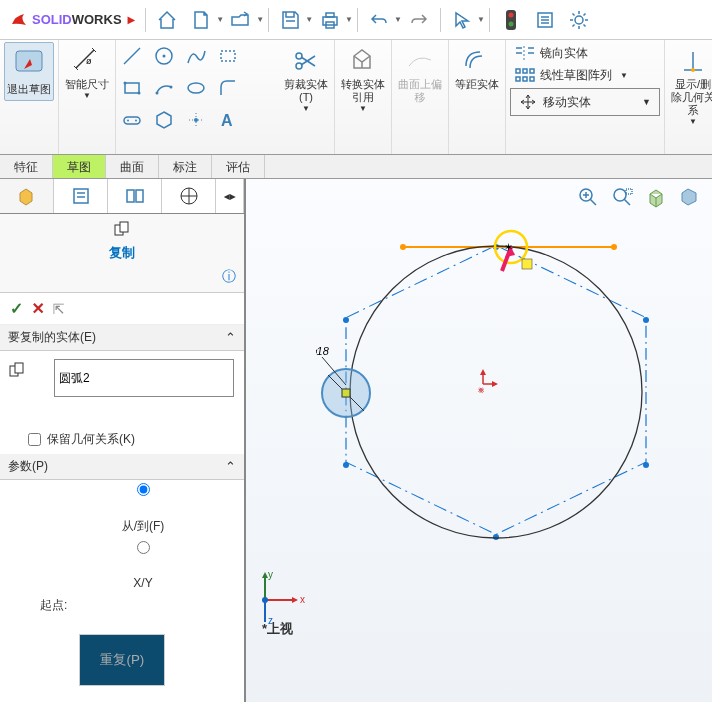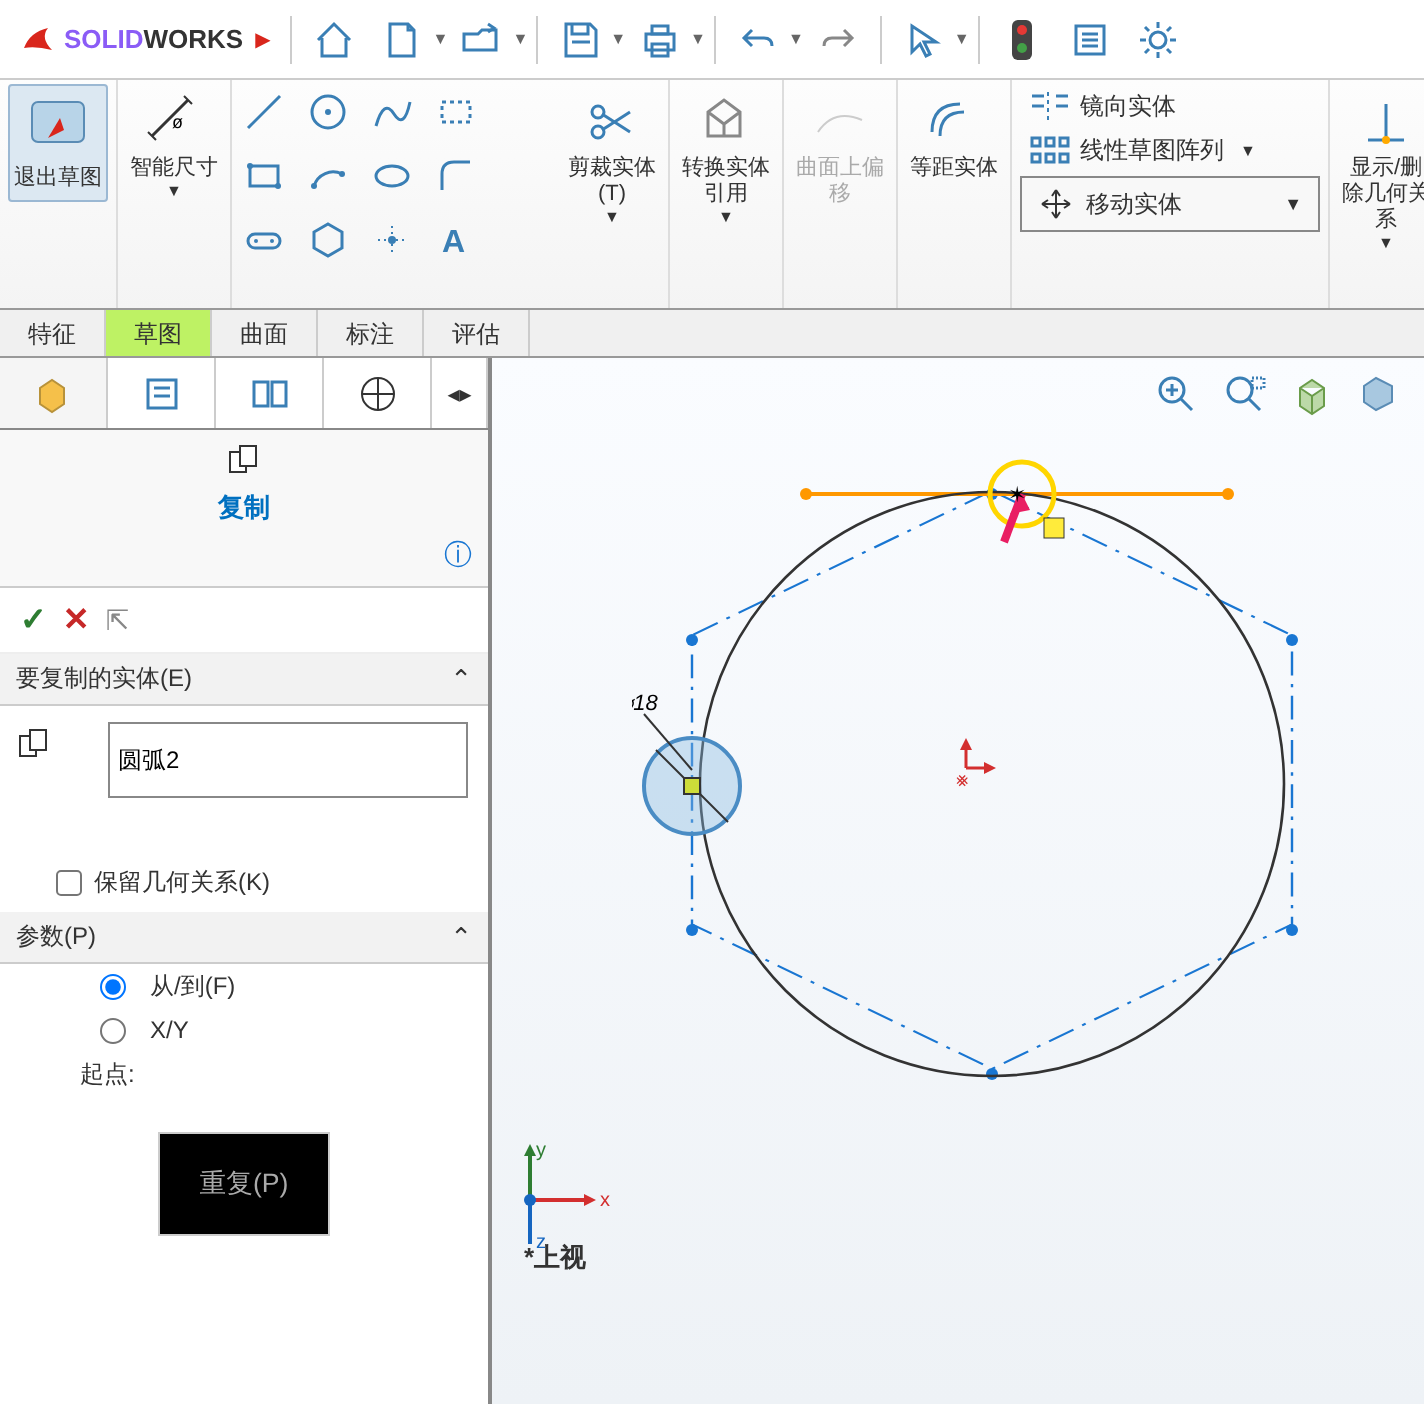--- a/index.html
+++ b/index.html
@@ -40,24 +40,24 @@
   .lp-tab { flex:1; display:flex; align-items:center; justify-content:center; border-right:1px solid #ccc; cursor:pointer;}
   .lp-tab.active { background:#f5f5f5; }
   .lp-title { display:flex; align-items:center; gap:6px; padding:6px 8px; border-bottom:1px solid #ccc; background:#f8f8f8;flex-direction:column;}
   .lp-title .title-text { color:#0070c0; font-weight:600; font-size:13px;}
   .lp-title .help { margin-left:auto; color:#1976d2; font-size:14px;}
   .lp-actions { display:flex; gap:8px; padding:6px 10px; border-bottom:1px solid #eee; align-items:center;}
   .lp-header { background:#f2f2f2; border-bottom:1px solid #ccc; padding:4px 8px; display:flex; align-items:center; }
   .lp-header .arrow { margin-left:auto; cursor:pointer; font-size:13px;}
   .lp-input { width: 180px; border:1px solid #888; padding:3px 4px; margin:4px 0 4px 28px; font-size:12px;}
   .lp-check { display:flex; align-items:center; gap:6px; padding:6px 8px 6px 28px;margin-top:20px;}
-  .lp-radio { display:flex; align-items:center; gap:12px; padding:3px 8px 3px 50px;}
+  .lp-radio { display:flex; align-items:center; gap:22px; padding:3px 8px 3px 50px;flex-direction:column;}
   .lp-label { padding:4px 8px 4px 40px;}
   .lp-repeat { text-align:center; padding:16px;}
-  .lp-repeat button { padding:16px 20px; color:#aaa; background:#000000; border:1px solid #ccc;}
+  .lp-repeat button { padding:16px 20px; color:#aaa; background:#0c4a6e; border:1px solid #ccc;}
   
   .viewport { flex:1; position:relative; background:linear-gradient(#fafcff,#eef2f6); }
   .view-toolbar { position:absolute; top:4px; right:8px; display:flex; gap:6px;}
   .view-btn { width:28px; height:28px; display:flex; align-items:center; justify-content:center; cursor:pointer;}
   
   .hexagon { position:absolute; top:46px; left:70px; }
   .triad { position:absolute; bottom:72px; left:4px; }
   .viewlabel { position:absolute; bottom:64px; left:16px; font-weight:bold; font-size:13px;}
   .midmarker { position:absolute; top:190px; left:222px;}
   

